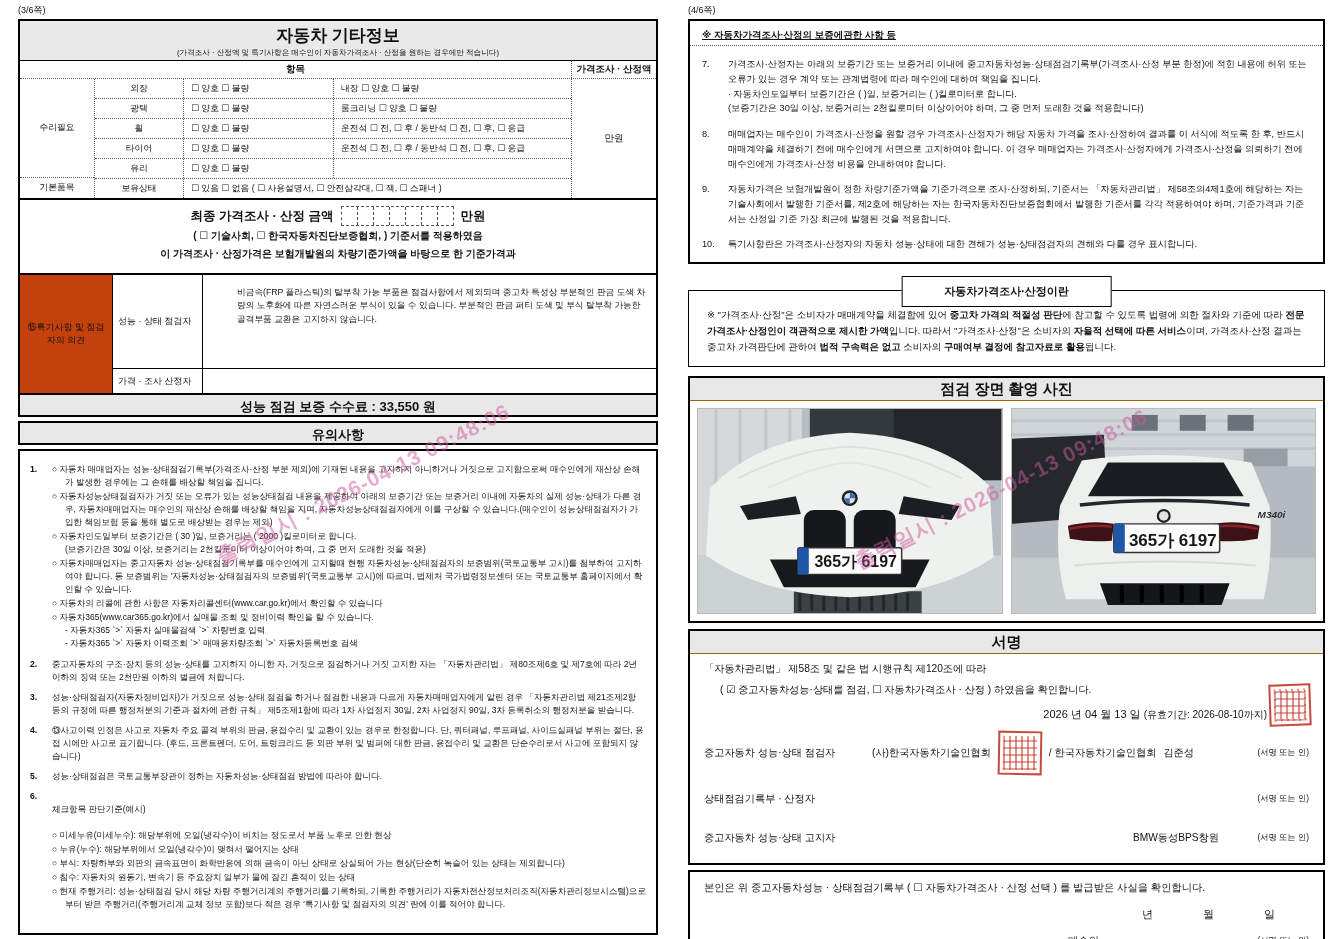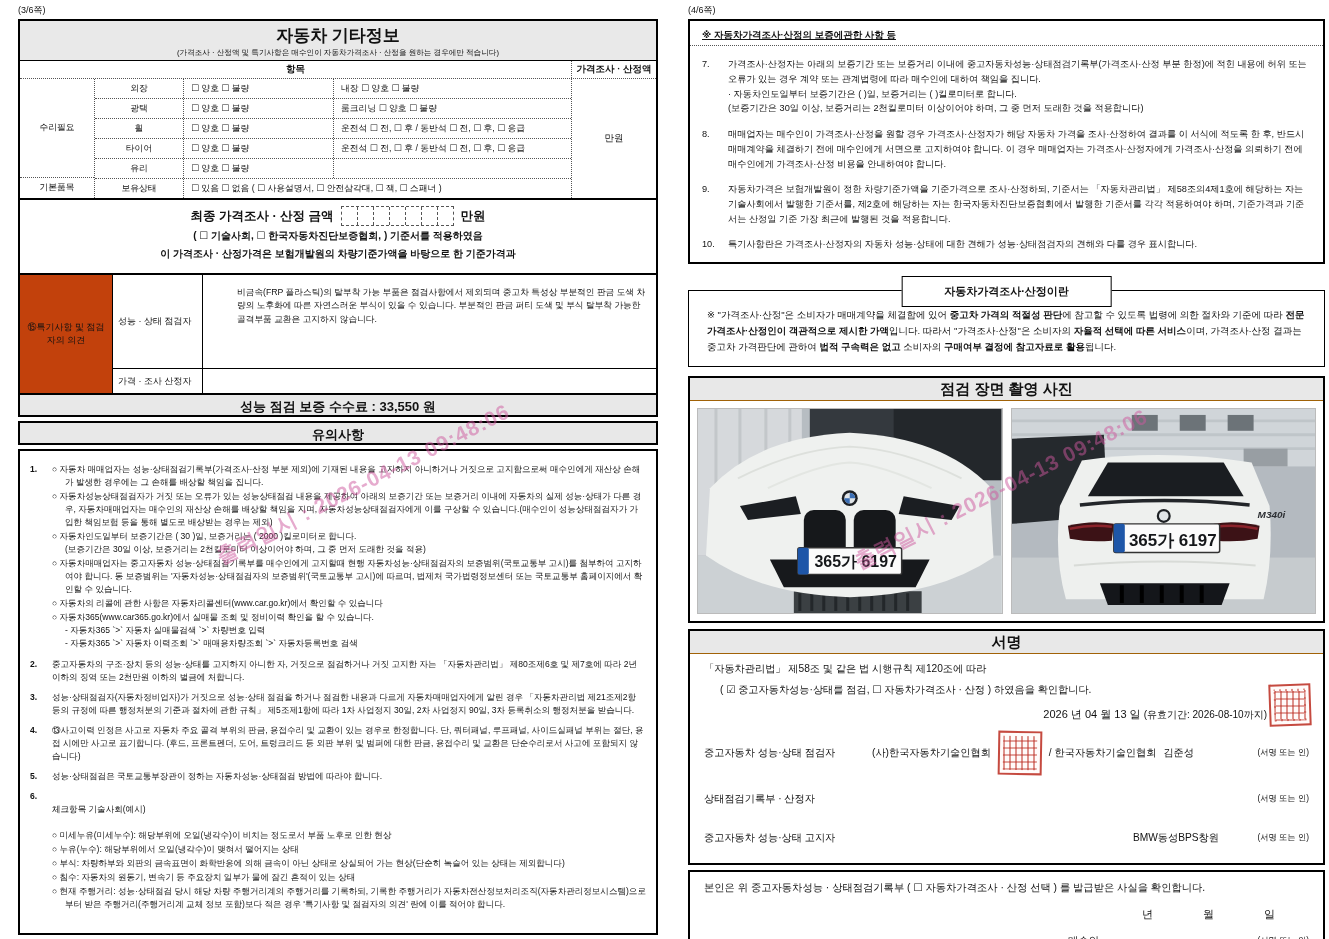--- a/index.html
+++ b/index.html
@@ -217,21 +217,21 @@
         <div class="nn">4.</div>
         <div class="nt">⑬사고이력 인정은 사고로 자동차 주요 골격 부위의 판금, 용접수리 및 교환이 있는 경우로 한정합니다. 단, 쿼터패널, 루프패널, 사이드실패널 부위는 절단, 용접 시에만 사고로 표기합니다. (후드, 프론트펜더, 도어, 트렁크리드 등 외판 부위 및 범퍼에 대한 판금, 용접수리 및 교환은 단순수리로서 사고에 포함되지 않습니다)</div>
       </div>
       <div class="nitem">
         <div class="nn">5.</div>
         <div class="nt">성능·상태점검은 국토교통부장관이 정하는 자동차성능·상태점검 방법에 따라야 합니다.</div>
       </div>
       <div class="nitem">
         <div class="nn">6.</div>
         <div class="nt">
-          <div>체크항목 기술사회(예시)</div>
+          <div>체크항목 판단기준(예시)</div>
           <div><div class="bullet">○ 미세누유(미세누수): 해당부위에 오일(냉각수)이 비치는 정도로서 부품 노후로 인한 현상</div><div class="bullet">○ 누유(누수): 해당부위에서 오일(냉각수)이 맺혀서 떨어지는 상태</div><div class="bullet">○ 부식: 차량하부와 외판의 금속표면이 화학반응에 의해 금속이 아닌 상태로 상실되어 가는 현상(단순히 녹슬어 있는 상태는 제외합니다)</div><div class="bullet">○ 침수: 자동차의 원동기, 변속기 등 주요장치 일부가 물에 잠긴 흔적이 있는 상태</div><div class="bullet">○ 현재 주행거리: 성능·상태점검 당시 해당 차량 주행거리계의 주행거리를 기록하되, 기록한 주행거리가 자동차전산정보처리조직(자동차관리정보시스템)으로부터 받은 주행거리(주행거리계 교체 정보 포함)보다 적은 경우 '특기사항 및 점검자의 의견' 란에 이를 적어야 합니다.</div></div>
         </div>
       </div>
     </div>
 
   </div>
 
   <div class="page" id="page4">
     <div class="pnum">(4/6쪽)</div>
 

